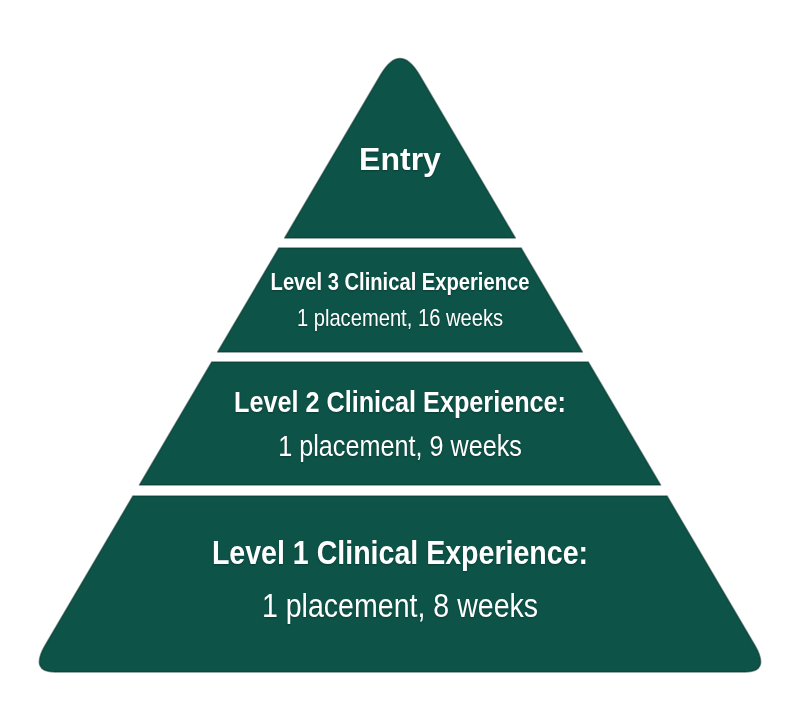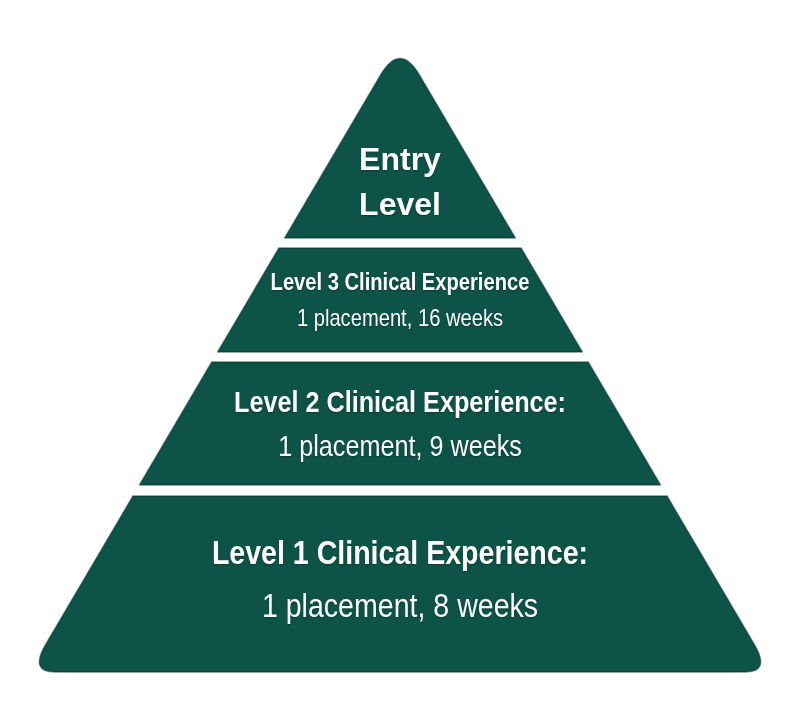--- a/index.html
+++ b/index.html
@@ -76,21 +76,20 @@
 
     <path d="M 278.9 248 L 521.1 248 L 582.3 352 L 217.7 352 Z" fill="#0d5347"></path>
 
     <path d="M 211.8 362 L 588.2 362 L 660.5 485 L 139.5 485 Z" fill="#0d5347"></path>
 
     <path d="M 133 496 L 667 496 L 754.6 645 Q 770.4 672 745 672 L 55 672 Q 29.6 672 45.4 645 Z" fill="#0d5347"></path>
   </svg>
 
   <div class="seg-label label-entry">
     <span class="title">Entry</span>
-    <span class="title">Level</span>
   </div>
 
   <div class="seg-label label-level3">
     <span class="title">Level 3 Clinical Experience</span>
     <span class="subtitle">1 placement, 16 weeks</span>
   </div>
 
   <div class="seg-label label-level2">
     <span class="title">Level 2 Clinical Experience:</span>
     <span class="subtitle">1 placement, 9 weeks</span>

